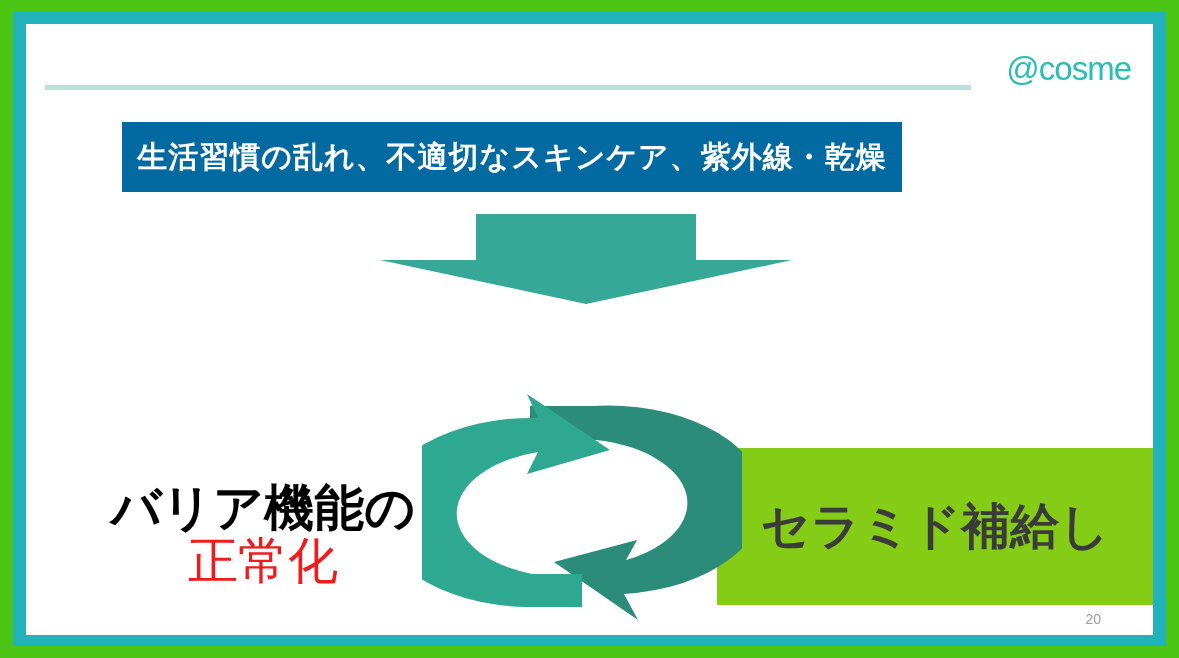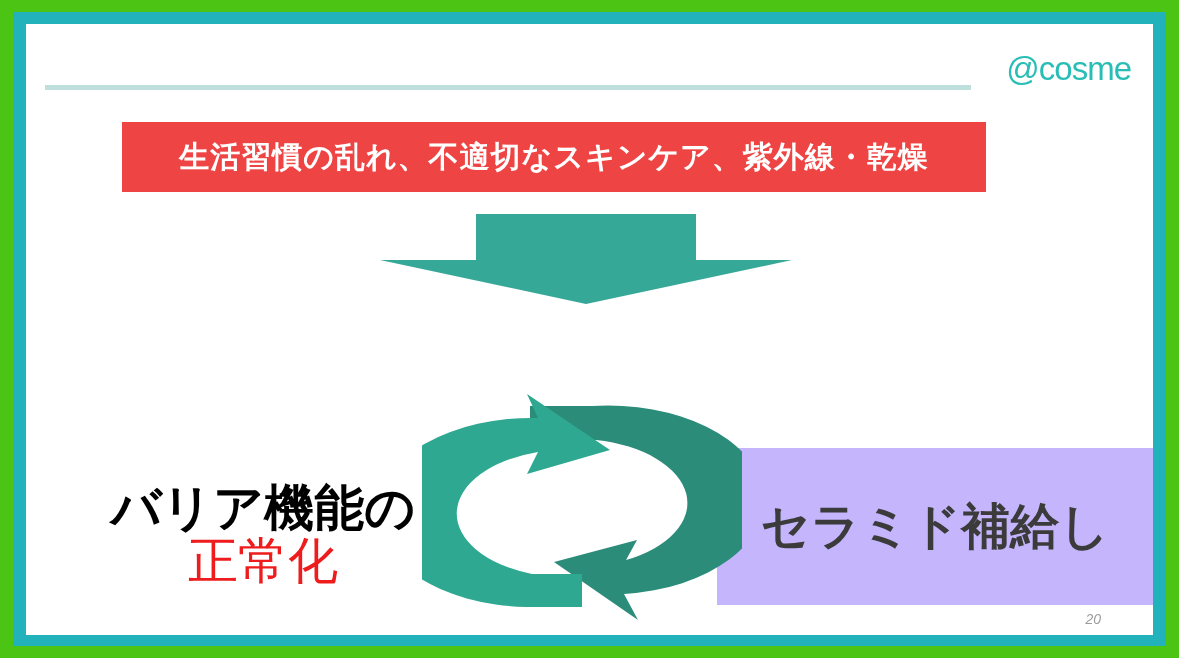--- a/index.html
+++ b/index.html
@@ -74,23 +74,23 @@
     color: #28BDB5;
     letter-spacing: -1px;
     white-space: nowrap;
   }
 
   
   .banner {
     position: absolute;
     left: 96px;
     top: 98px;
-    width: 864px;
+    width: 780px;
     height: 70px;
-    background: #ef4444;
+    background: #0369a1;
     display: flex;
     align-items: center;
     justify-content: center;
     text-align: center;
   }
   .banner-text {
     color: #ffffff;
     font-size: 30px;
     font-weight: bold;
     letter-spacing: 1px;
@@ -120,21 +120,21 @@
   }
   .accent-red { color: #EE1C1C; }
 
   
   .orange-box {
     position: absolute;
     left: 691px;
     top: 424px;
     width: 436px;
     height: 157px;
-    background: #c4b5fd;
+    background: #84cc16;
     display: flex;
     flex-direction: column;
     align-items: center;
     justify-content: center;
     line-height: 1.08;
   }
   .orange-line {
     font-size: 49px;
     font-weight: bold;
     color: #3b3b3b;
@@ -174,21 +174,20 @@
     display: block;
   }
 
   
   .page-number {
     position: absolute;
     right: 52px;
     bottom: 8px;
     font-size: 14px;
     color: #9b9b9b;
-    font-style: italic;
   }
 </style>
 </head>
 <body>
 
 <div id="slide">
 
   <div class="frame-green"></div>
   <div class="frame-teal"></div>
 

